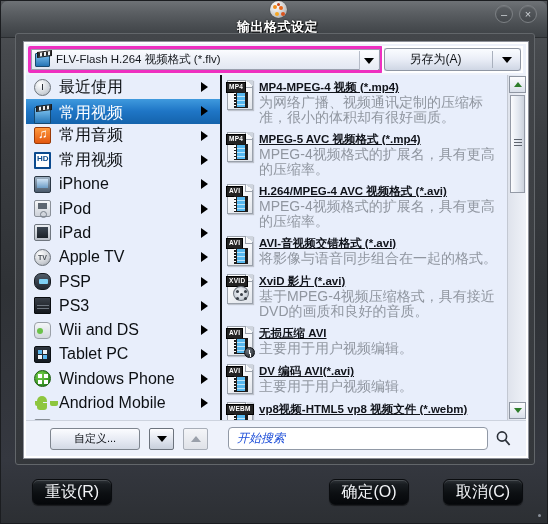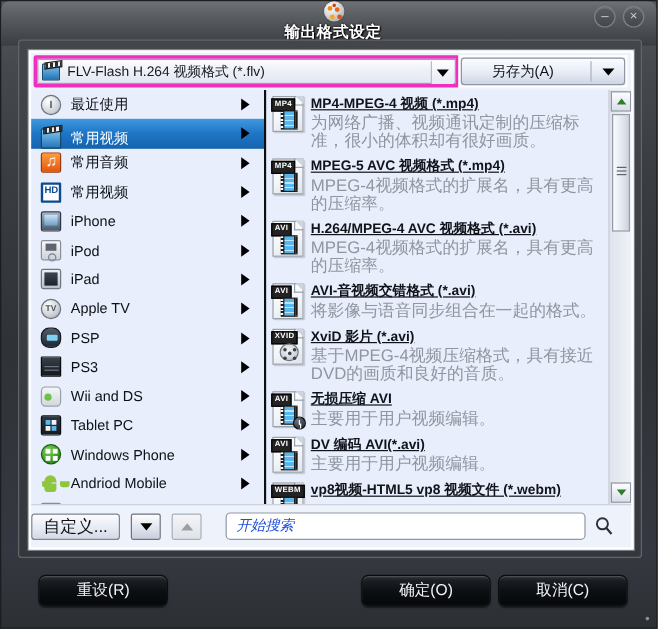--- a/index.html
+++ b/index.html
@@ -143,21 +143,21 @@
   }
   .side-item.selected {
     background: linear-gradient(180deg,#3f9ade 0%,#1f76c6 48%,#1463ac 100%);
     align-items: flex-end;
   }
   .side-item.selected .side-label { color: #fff; }
   .side-ico {
     width: 17px; height: 17px; flex: 0 0 auto; margin-right: 8px;
     position: relative;
   }
-  .side-label { font-size: 12px; color: #0d1014; white-space: nowrap; }
+  .side-label { font-size: 16px; color: #0d1014; white-space: nowrap; }
   .side-arrow {
     position: absolute; right: 12px; top: 50%; transform: translateY(-50%);
     width: 0; height: 0;
     border-top: 5px solid transparent; border-bottom: 5px solid transparent;
     border-left: 7px solid #000;
   }
   .side-item.selected .side-arrow { border-left-color: #000; }
 
   
   .ic-clock { border-radius: 50%; background: radial-gradient(circle at 35% 30%,#fff,#c9cfd6 70%,#8d949c); border: 1px solid #6d747c; }
@@ -292,24 +292,24 @@
   }
 
   
   #tool-row {
     position: absolute; left: 0; bottom: 0; width: 100%; height: 36px;
     background: #eef2fb;
     border-top: 1px solid #cdd3de;
     display: flex; align-items: center;
   }
   #btn-custom {
-    margin-left: 0; width: 74px; height: 22px;
+    margin-left: 24px; width: 90px; height: 22px;
     background: linear-gradient(180deg,#fbfcff,#e6eaf3 55%,#d3d9e5);
     border: 1px solid #7e858f; border-radius: 3px;
-    font-size: 14px; color: #0e1116;
+    font-size: 11px; color: #0e1116;
     display: flex; align-items: center; justify-content: center;
   }
   .arrowbtn {
     width: 25px; height: 22px; margin-left: 9px;
     border: 1px solid #6c737d; border-radius: 2px;
     background: linear-gradient(180deg,#fdfdff,#dde2ec 60%,#c8cfdb);
     display: flex; align-items: center; justify-content: center;
   }
   .arrowbtn.disabled {
     border-color: #a8aeb8;
@@ -326,25 +326,25 @@
     padding-left: 8px; line-height: 21px; overflow: hidden; white-space: nowrap;
     font-family: "Liberation Sans", sans-serif;
   }
   #search-icon {
     position: absolute; right: 4px; top: 3px; width: 17px; height: 17px;
   }
 
   
   #footer { position: absolute; left: 0; bottom: 0; width: 100%; height: 58px; }
   .dkbtn {
-    position: absolute; height: 26px; width: 108px;
+    position: absolute; height: 26px; width: 80px;
     background: linear-gradient(180deg,#2e3338 0%,#191d21 18%,#0c0f12 55%,#05070a 100%);
     border: 1px solid #0a0c0f; border-radius: 6px;
     box-shadow: inset 0 1px 0 rgba(255,255,255,.14), 0 1px 1px rgba(0,0,0,.5);
-    color: #f2f4f7; font-size: 13px;
+    color: #f2f4f7; font-size: 16px;
     display: flex; align-items: center; justify-content: center;
   }
   #btn-reset { left: 31px; top: 14px; }
   #btn-ok    { right: 138px; top: 14px; }
   #btn-cancel{ right: 24px;  top: 14px; }
   #grip { position: absolute; right: 6px; bottom: 6px; width: 3px; height: 3px; border-radius: 50%; background: #8a9099; }
 </style>
 </head>
 <body>
 

